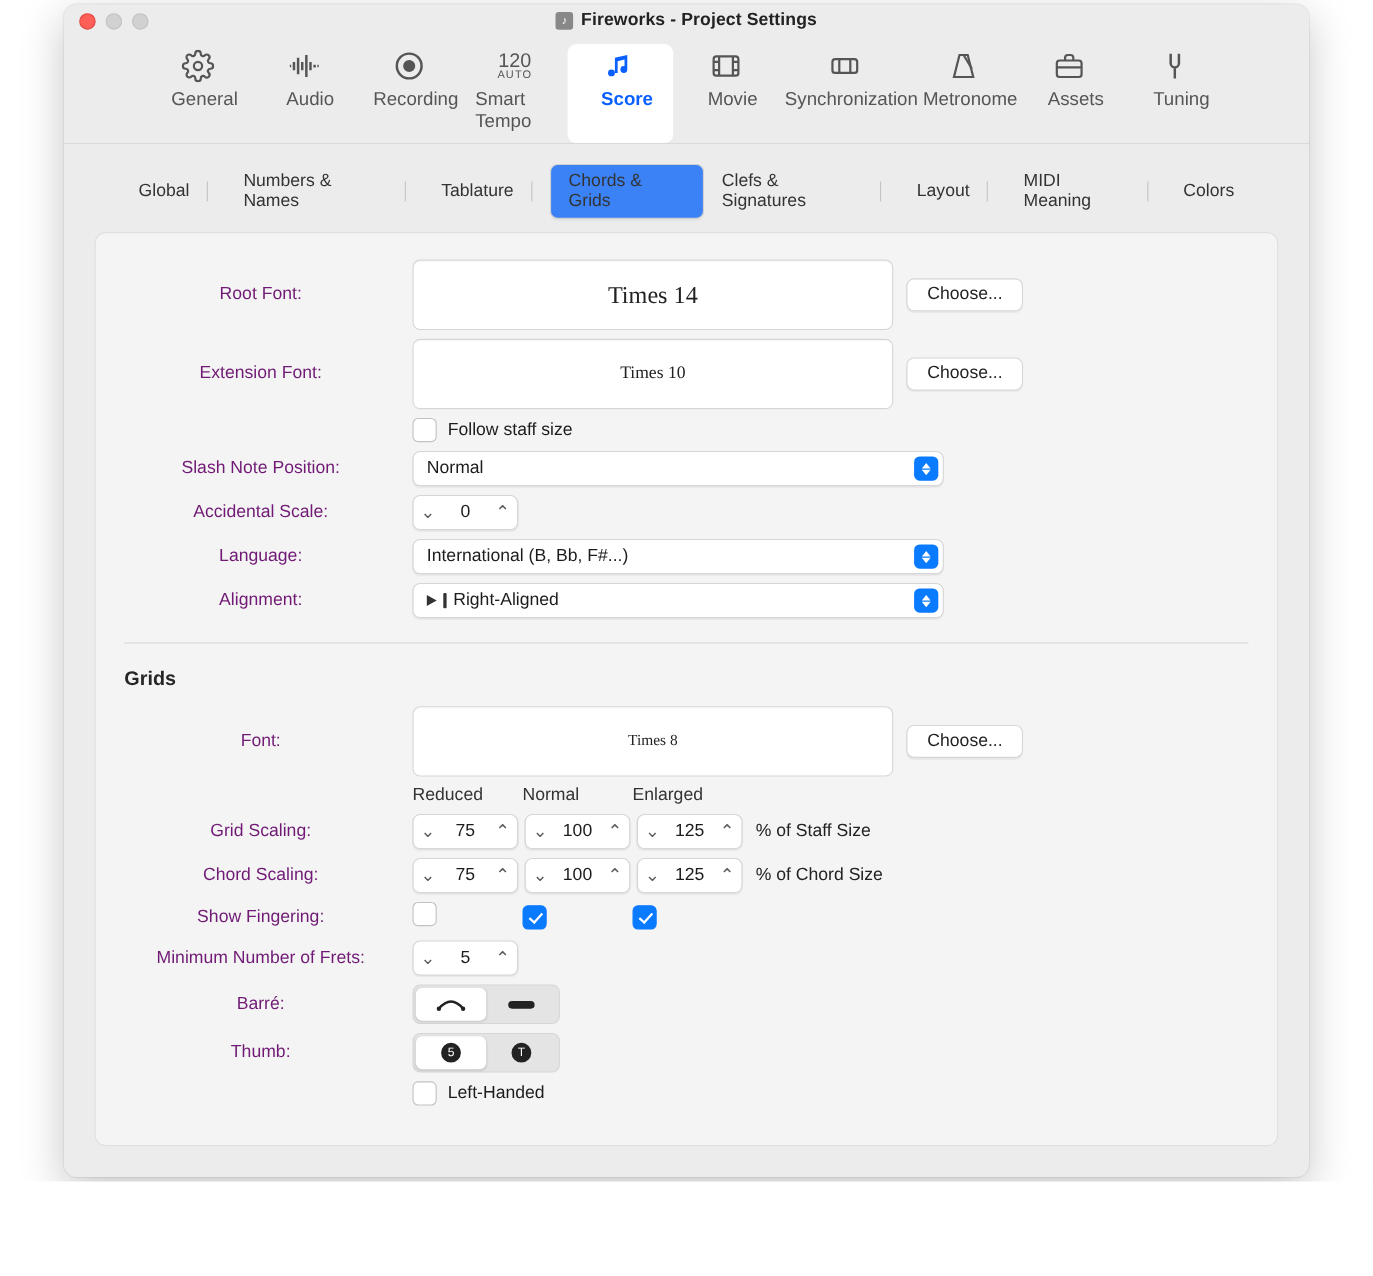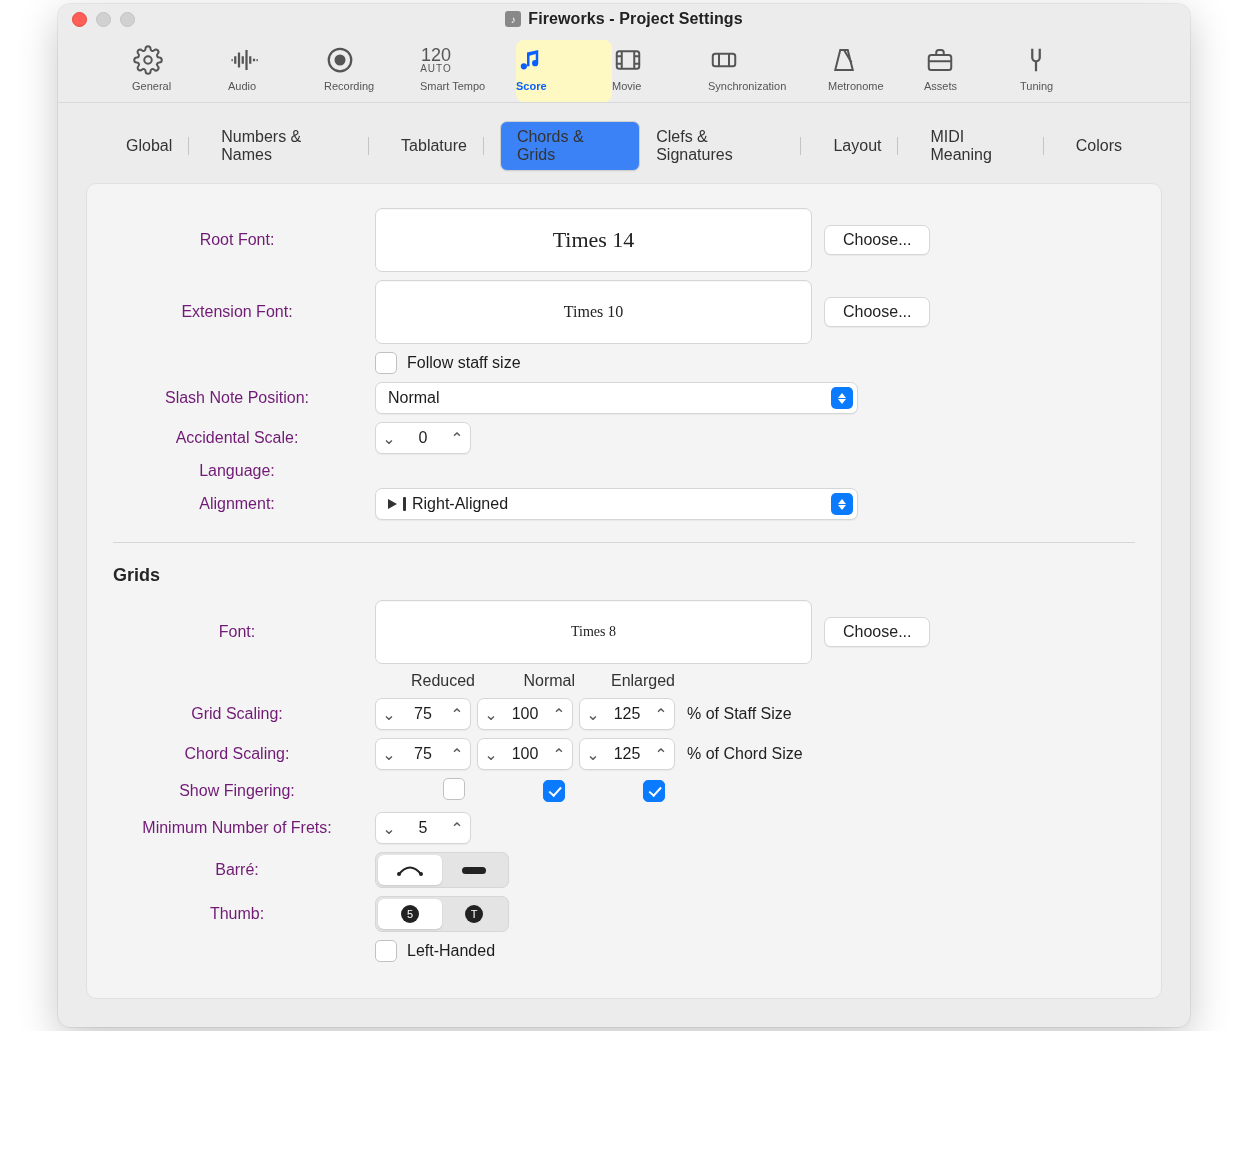--- a/index.html
+++ b/index.html
@@ -31,27 +31,27 @@
   .dot.grey{background:#d1d1d1;border:.5px solid #c2c2c2;}
   .title-center{position:absolute;left:0;right:0;display:flex;justify-content:center;align-items:center;gap:7px;font-weight:700;font-size:16px;letter-spacing:.1px;color:#222;pointer-events:none;}
   .app-glyph{width:16px;height:16px;display:inline-flex;align-items:center;justify-content:center;background:#888;border-radius:3px;color:#fff;font-size:10px;}
   .toolbar{
     display:flex;justify-content:center;gap:0;
     border-bottom:1px solid #d9d9d9;
     padding:6px 0 0;
   }
   .tb-item{
     width:96px;
-    display:flex;flex-direction:column;gap:4px;
+    display:flex;flex-direction:column;align-items:center;gap:4px;
     padding:4px 0 10px;border-radius:8px;cursor:default;
   }
-  .tb-item.selected{background:#fef9c3;}
+  .tb-item.selected{background:#ffffff;}
   .tb-ico{width:32px;height:32px;display:flex;align-items:center;justify-content:center;color:#555;}
   .tb-item.selected .tb-ico{color:#0a60ff;}
-  .tb-label{font-size:11px;color:#555;}
+  .tb-label{font-size:17px;color:#555;margin-left:12px;}
   .tb-item.selected .tb-label{color:#0a60ff;font-weight:600;}
   .tabbar{
     display:flex;align-items:center;justify-content:center;
     gap:0;padding:18px 52px 0;
   }
   .tab{
     padding:6px 16px;font-size:16px;color:#333;border-radius:7px;
     display:flex;align-items:center;
   }
   .tab:not(:last-child)::after{content:"";width:1px;height:18px;background:#c4c4c4;margin-left:16px;}
@@ -98,21 +98,21 @@
   .caret-up,.caret-down{width:0;height:0;border-left:4px solid transparent;border-right:4px solid transparent;}
   .caret-up{border-bottom:5px solid #fff;}
   .caret-down{border-top:5px solid #fff;}
   .stepper{
     display:flex;align-items:center;background:#fff;border:1px solid var(--border);border-radius:7px;
     height:30px;width:94px;box-shadow:0 1px 1px rgba(0,0,0,.05);
   }
   .step-btn{width:26px;display:flex;align-items:center;justify-content:center;color:#5a5a5a;}
   .step-val{flex:1;text-align:center;}
   .divider{height:1px;background:var(--border);margin:22px 0;}
-  .col-head{width:100px;text-align:right;color:#333;}
+  .col-head{width:100px;text-align:left;color:#333;}
   .suffix{margin-left:12px;color:#222;}
   .seg{
     display:flex;background:#e4e4e4;border-radius:7px;padding:2px;height:30px;width:128px;
     border:1px solid #d6d6d6;
   }
   .seg .opt{flex:1;display:flex;align-items:center;justify-content:center;border-radius:6px;}
   .seg .opt.sel{background:#fff;box-shadow:0 1px 2px rgba(0,0,0,.12);}
   .align-glyph{display:inline-flex;align-items:center;gap:6px;}
   .align-glyph .bar{display:inline-block;width:3px;height:14px;background:#333;border-radius:1px;}
   .align-glyph .arrow{display:inline-block;width:0;height:0;border-top:5px solid transparent;border-bottom:5px solid transparent;border-left:9px solid #333;}
@@ -287,20 +287,27 @@
       <div class="label">Accidental Scale:</div>
       <div class="stepper">
         <span class="step-btn">⌄</span>
         <span class="step-val">0</span>
         <span class="step-btn">⌃</span>
       </div>
     </div>
 
     <div class="row">
       <div class="label">Language:</div>
+      <div class="select">
+        <span>International (B, Bb, F#...)</span>
+        <span class="select-caret">
+            <span class="caret-up"></span>
+            <span class="caret-down"></span>
+          </span>
+      </div>
     </div>
 
     <div class="row">
       <div class="label">Alignment:</div>
       <div class="select">
         <span class="align-glyph">
             <span class="arrow"></span>
             <span class="bar"></span>
           </span>
         <span style="margin-left:6px">Right-Aligned</span>

